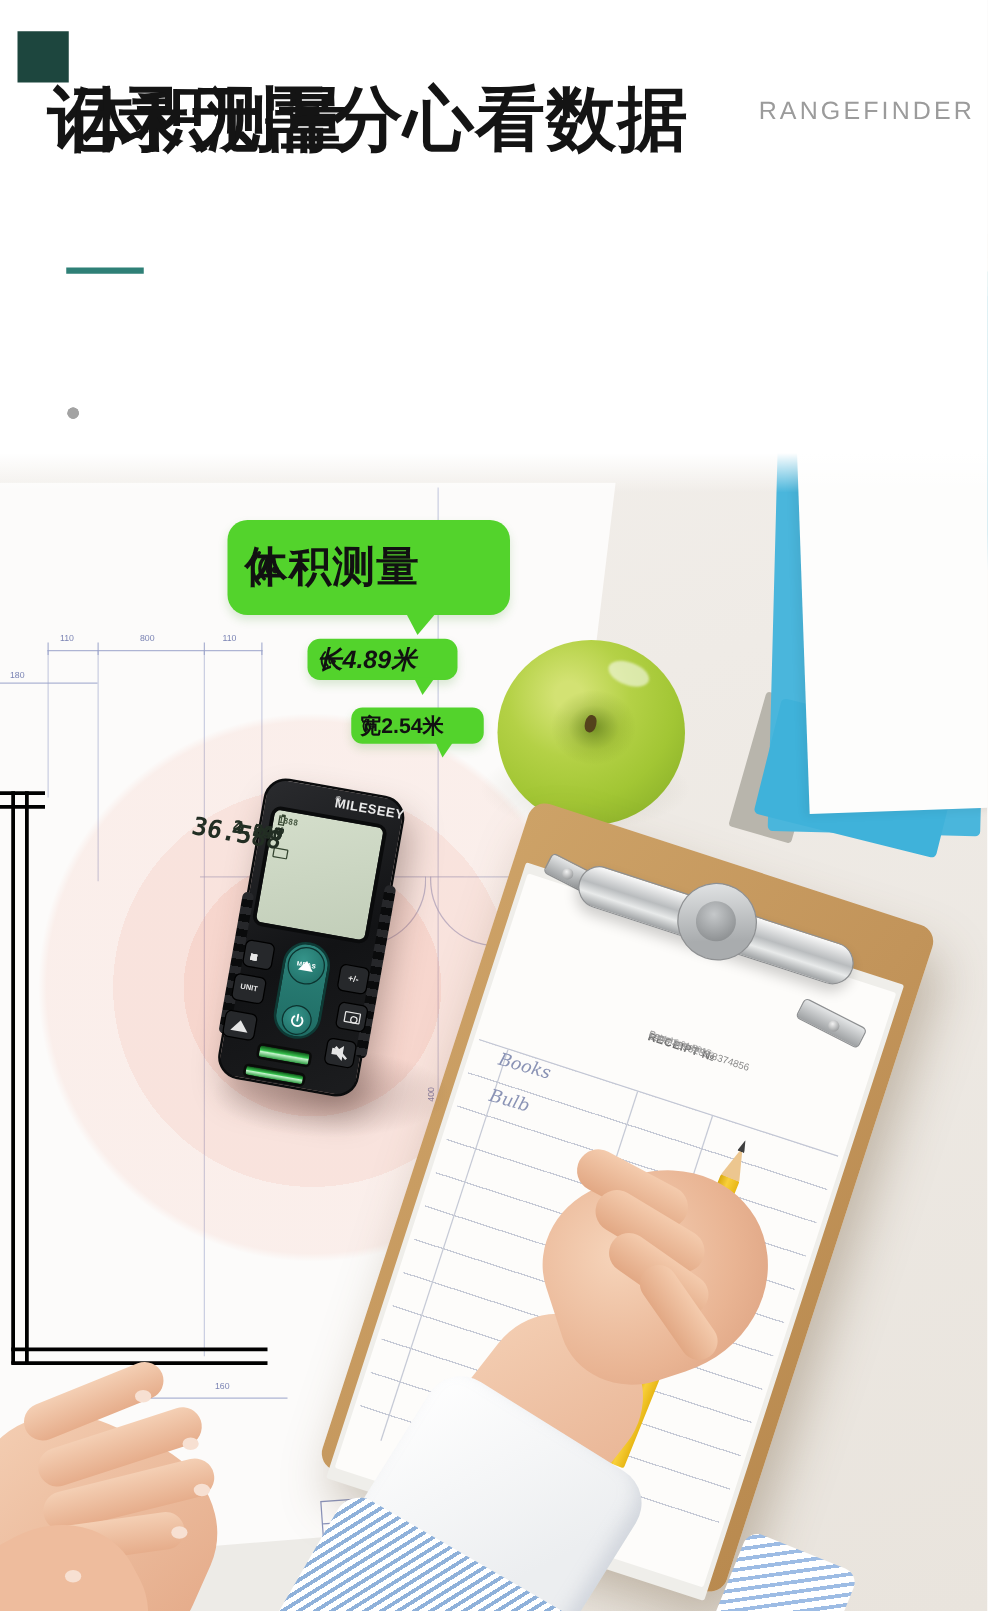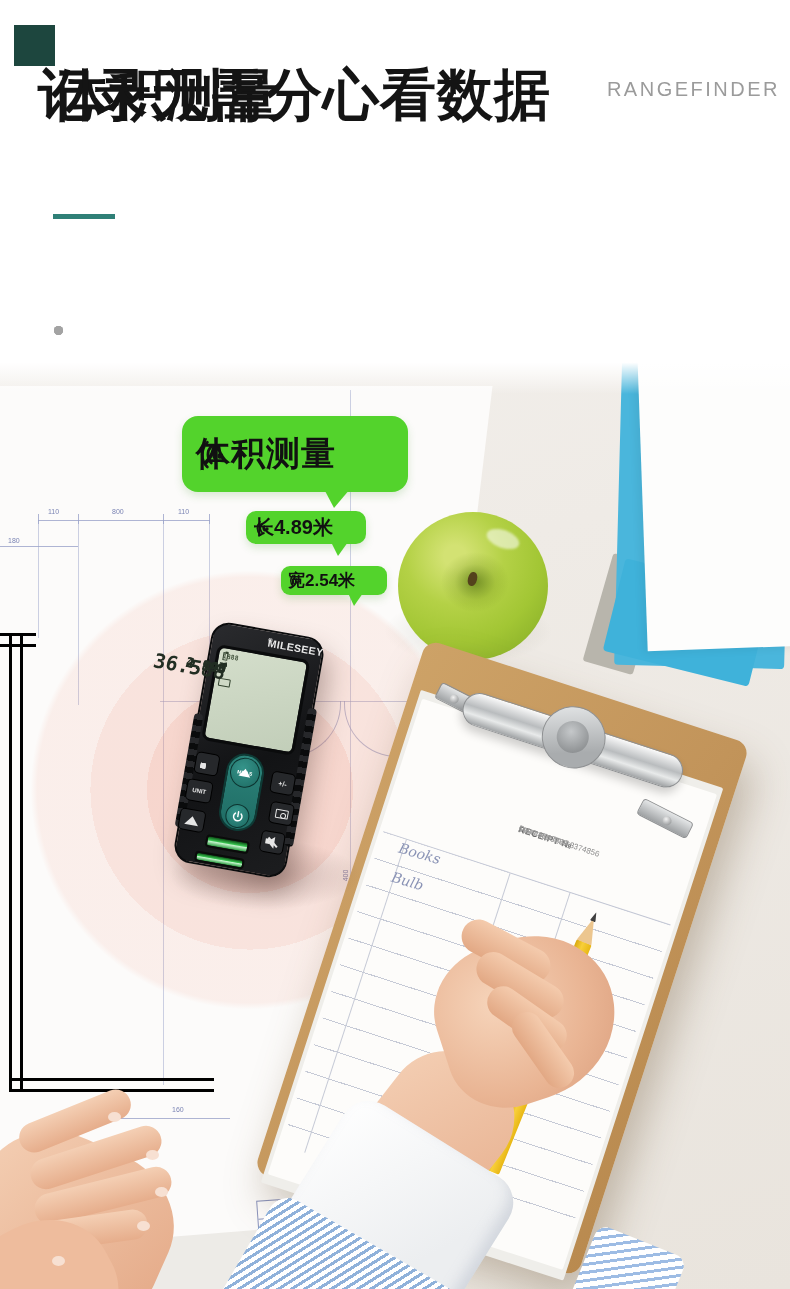--- a/index.html
+++ b/index.html
@@ -179,21 +179,21 @@
 
   
   .bubble{z-index:12;background:#53d32c;color:#111;display:flex;align-items:center;
     box-shadow:0 4px 8px rgba(60,150,40,.18);}
   .bubble .tail{width:0;height:0;}
   .b1{left:182px;top:416px;width:226px;height:76px;border-radius:16px;padding:0 14px;}
   .b1 .txt{position:static;font-size:34px;font-weight:bold;letter-spacing:1px;}
   .b1 .tail{bottom:-16px;right:58px;border-left:10px solid transparent;border-right:16px solid transparent;
     border-top:19px solid #53d32c;}
   .b2{left:246px;top:511px;width:120px;height:33px;border-radius:10px;padding:0 8px;}
-  .b2 .txt{position:static;font-size:20px;font-weight:bold;}
+  .b2 .txt{position:static;font-size:20px;font-weight:bold;font-style:italic;}
   .b2 .tail{bottom:-12px;right:18px;border-left:7px solid transparent;border-right:10px solid transparent;
     border-top:14px solid #53d32c;}
   .b3{left:281px;top:566px;width:106px;height:29px;border-radius:9px;padding:0 7px;}
   .b3 .txt{position:static;font-size:17px;font-weight:bold;}
   .b3 .tail{bottom:-11px;right:24px;border-left:6px solid transparent;border-right:9px solid transparent;
     border-top:13px solid #53d32c;}
   .wave-ic{position:static;flex:none;margin-right:6px;}
 </style>
 </head>
 <body>

